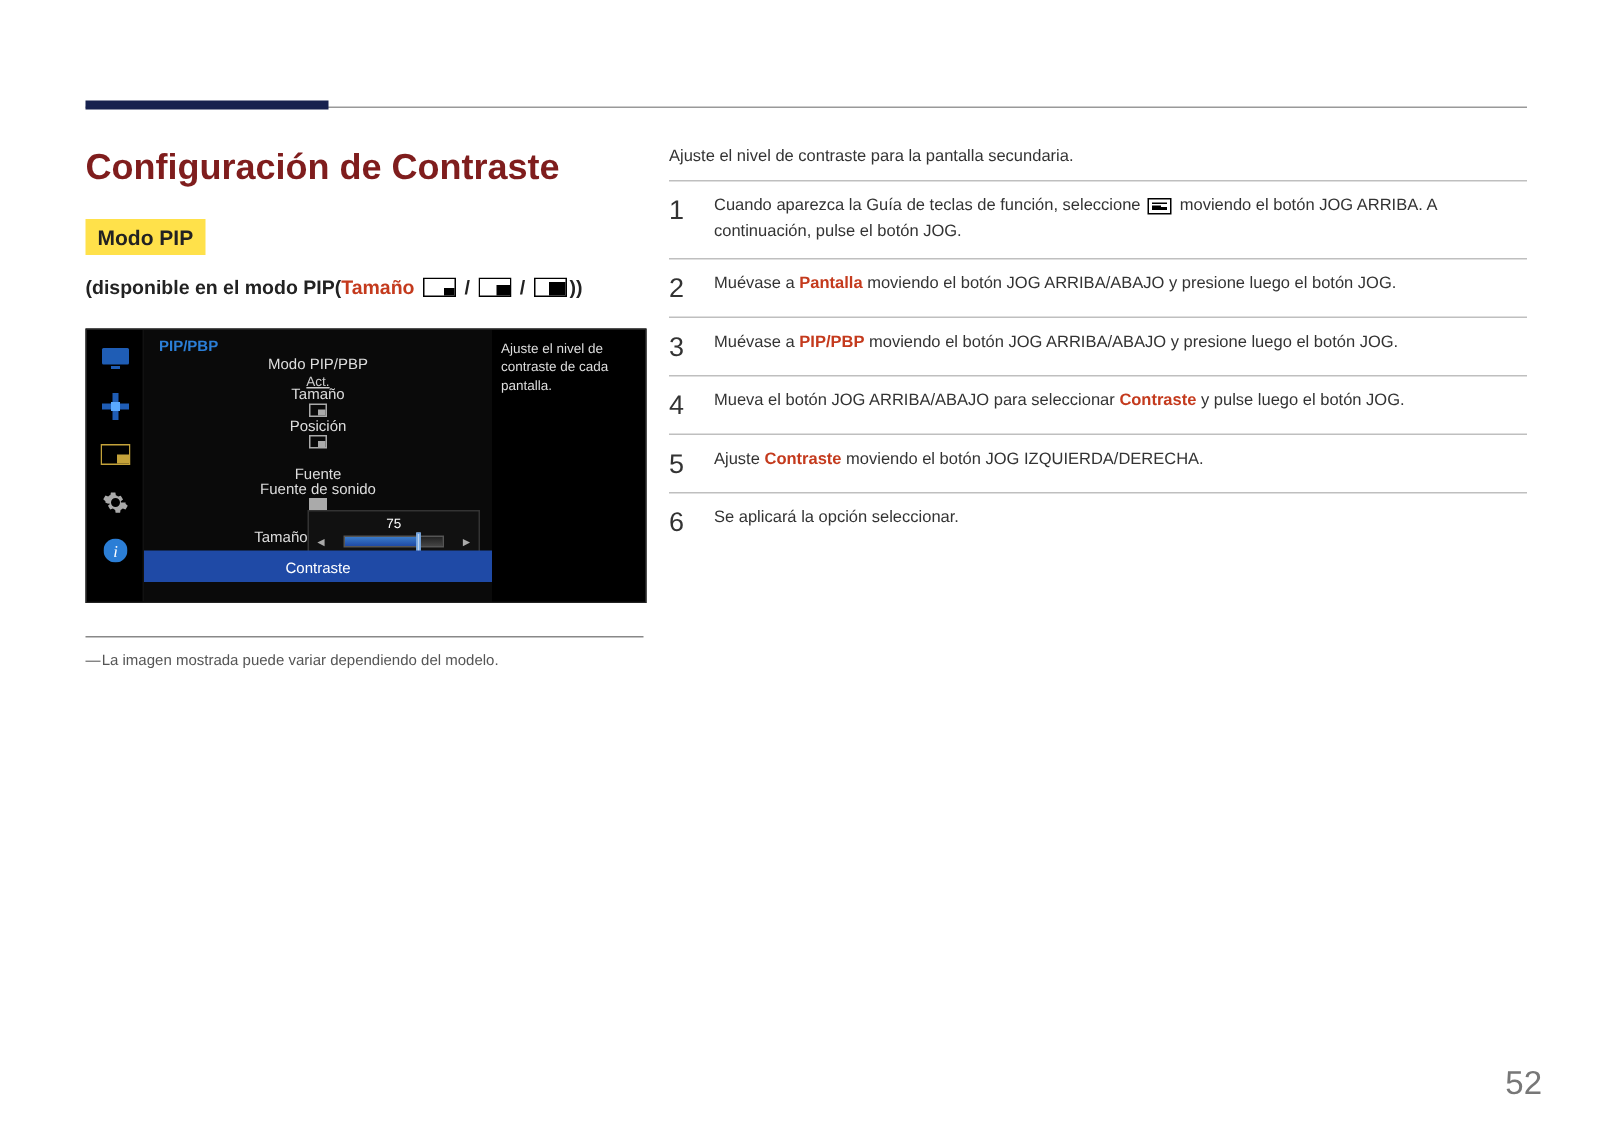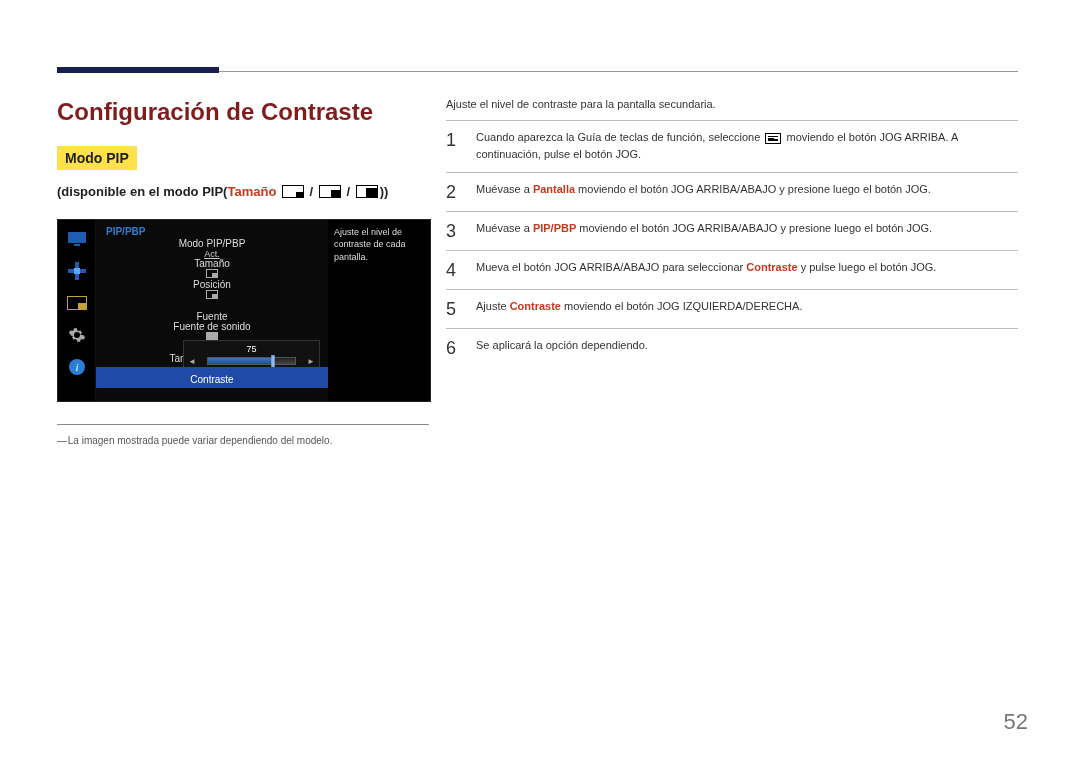--- a/index.html
+++ b/index.html
@@ -106,21 +106,21 @@
     color: #fff;
   }
   .osd-row .label { }
   .osd-row .value { color: #ccc; font-size: 9px; text-decoration: underline; }
   .mini-box { width: 12px; height: 9px; border: 1px solid #aaa; position: relative; display:inline-block;}
   .mini-box .inner { position:absolute; right:0; bottom:0; width:5px; height:4px; background:#aaa;}
   .slider-box {
     position: absolute;
     right: 8px;
     top: -6px;
-    width: 137px;
+    width: 115px;
     background: #111;
     border: 1px solid #333;
     padding: 3px 4px 6px 4px;
     text-align: center;
   }
   .slider-value { font-size: 9px; color:#fff; margin-bottom:3px;}
   .slider-track {
     height: 8px;
     background: linear-gradient(#222,#444);
     position: relative;
@@ -339,18 +339,18 @@
       <div class="step">
         <div class="step-num">4</div>
         <div class="step-body"><span>Mueva el botón JOG ARRIBA/ABAJO para seleccionar </span><span class="bold">Contraste</span><span> y pulse luego el botón JOG.</span></div>
       </div>
       <div class="step">
         <div class="step-num">5</div>
         <div class="step-body"><span>Ajuste </span><span class="bold">Contraste</span><span> moviendo el botón JOG IZQUIERDA/DERECHA.</span></div>
       </div>
       <div class="step">
         <div class="step-num">6</div>
-        <div class="step-body"><span>Se aplicará la opción dependiendo.</span></div>
+        <div class="step-body"><span>Se aplicará la opción seleccionar.</span></div>
       </div>
     </div>
 </div>
 
 <div class="page-num">52</div>
 
 </body></html>

